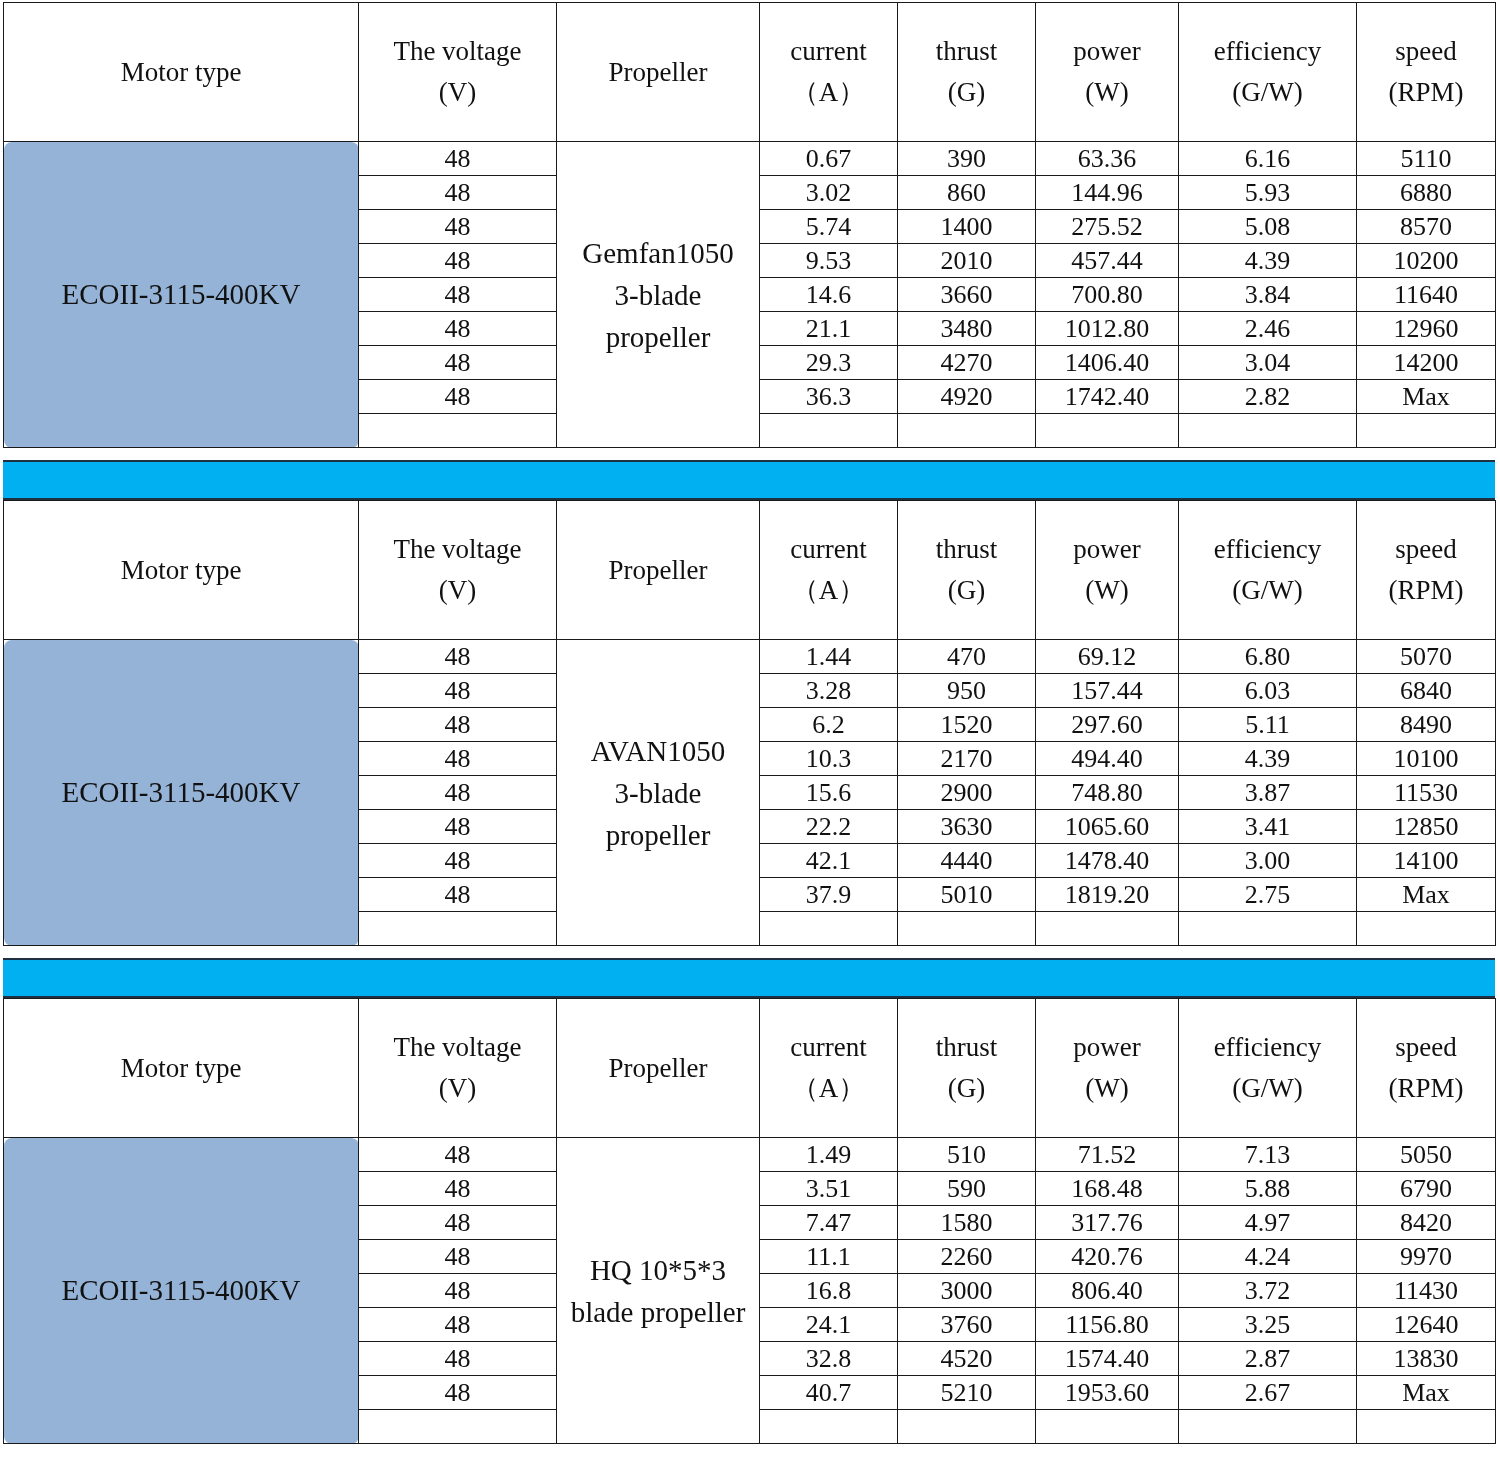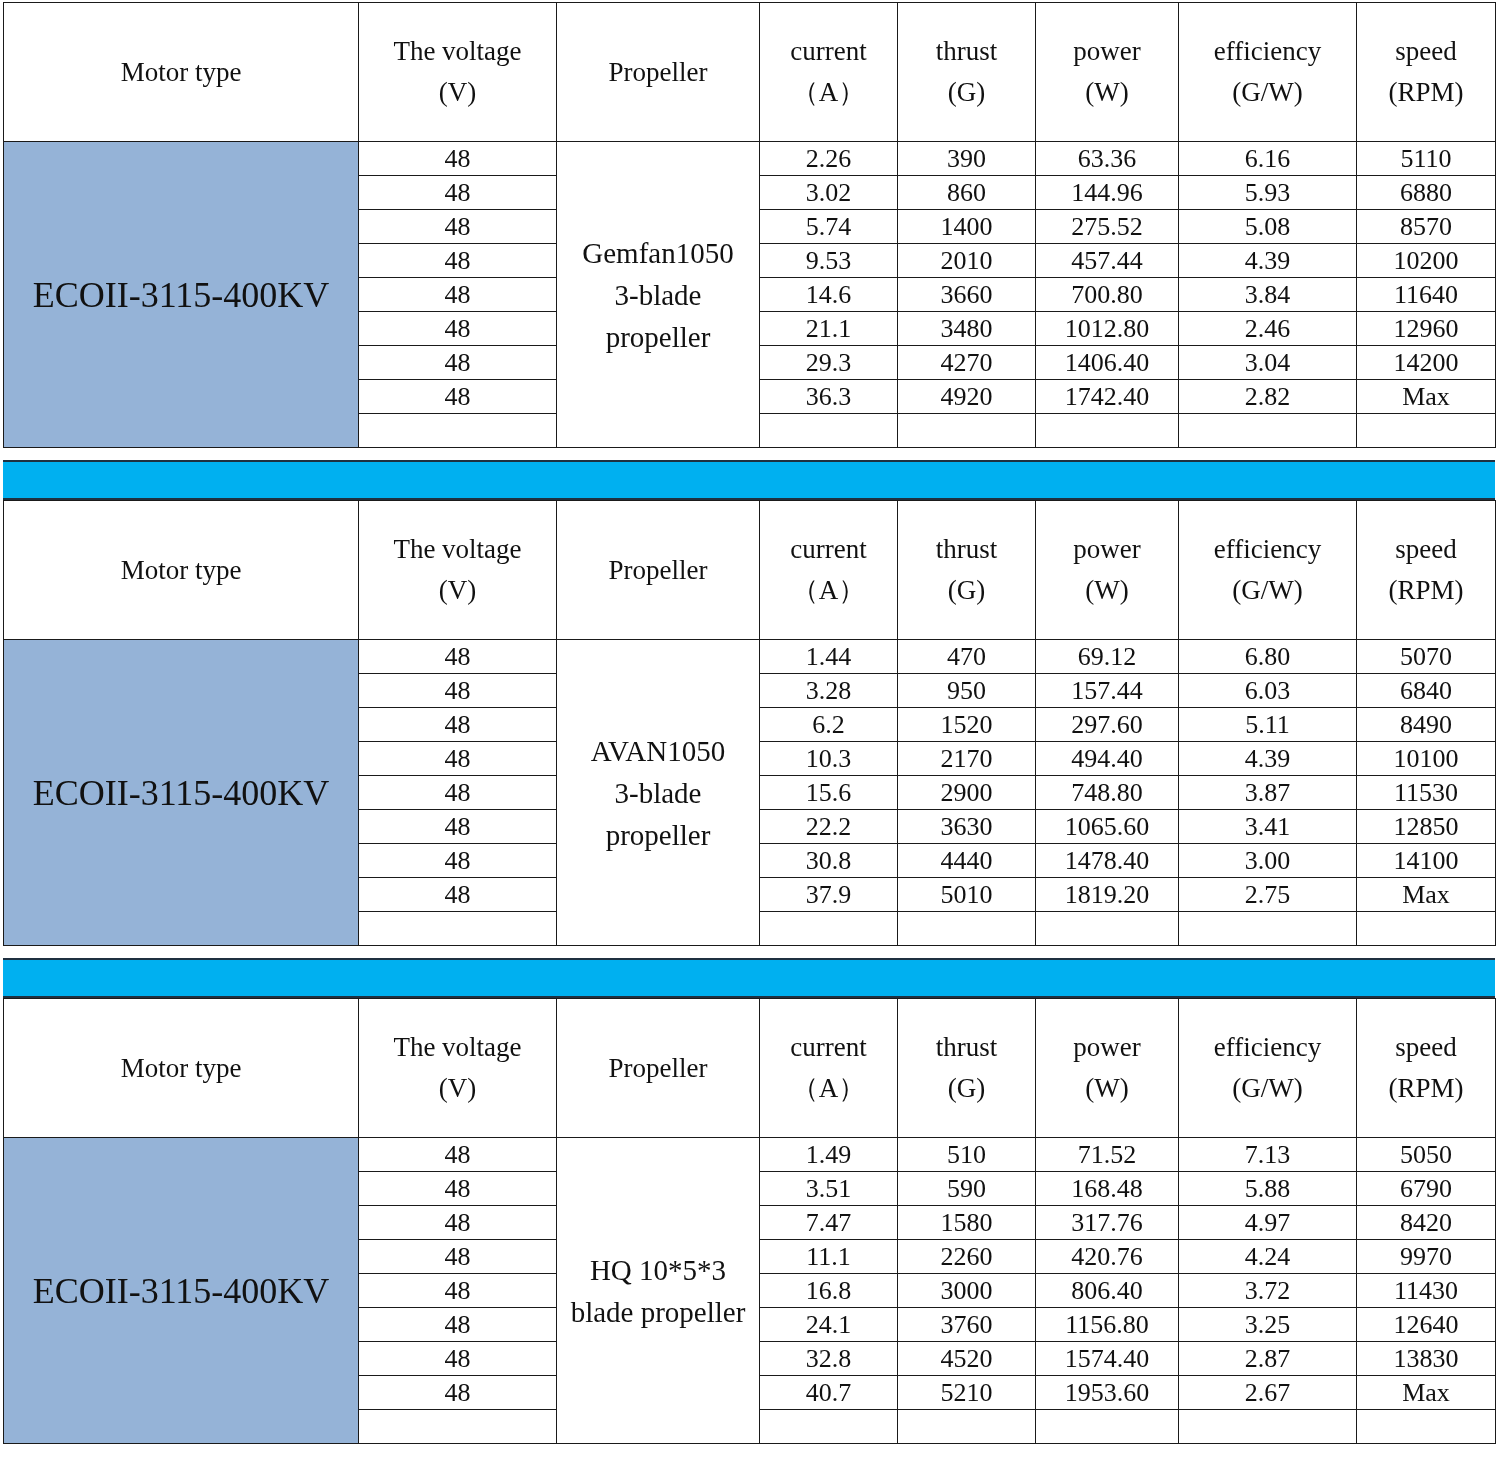--- a/index.html
+++ b/index.html
@@ -5,21 +5,21 @@
   html, body { margin: 0; padding: 0; background: #ffffff; }
   body { width: 1500px; height: 1462px; position: relative; overflow: hidden;
          font-family: "Liberation Serif", "DejaVu Serif", serif; color: #111; }
   .table-block { position: absolute; left: 3px; width: 1492px; }
   table { border-collapse: collapse; table-layout: fixed; width: 1492px; font-family: Liberation Serif, serif; }
   td, th { border: 1.5px solid #1a1a1a; text-align: center; vertical-align: middle;
            padding: 0; font-weight: normal; font-size: 27px; line-height: 1.5; }
   th { height: 138px; font-size: 27px; line-height: 41px; }
   td.num { height: 33px; line-height: 33px; font-size: 26px; }
   td.blank { height: 33px; }
-  td.motor { background: #95b3d7; font-size: 36px; }
+  td.motor { background: #95b3d7; font-size: 29px; border-radius: 8px; }
   td.prop { font-size: 29px; line-height: 42px; }
   .sep { position: absolute; left: 3px; width: 1492px; height: 36px;
          background: #00b0f0; border-top: 2px solid #1f3040; border-bottom: 2px solid #1f3040; }
   .hline { display: block; }
 </style>
 </head>
 <body>
 
 <div id="root">
     <div class="table-block" style="top: 2px;">
@@ -68,21 +68,21 @@
             </th>
           </tr>
           <tr>
             <td class="motor" rowspan="9">ECOII-3115-400KV</td>
             <td class="num">48</td>
             <td class="prop" rowspan="9">
               <span class="hline">Gemfan1050</span>
               <span class="hline">3-blade</span>
               <span class="hline">propeller</span>
             </td>
-            <td class="num">2.26</td>
+            <td class="num">0.67</td>
             <td class="num">390</td>
             <td class="num">63.36</td>
             <td class="num">6.16</td>
             <td class="num">5110</td>
           </tr>
           <tr>
             <td class="num">48</td>
             <td class="num">3.02</td>
             <td class="num">860</td>
             <td class="num">144.96</td>
@@ -243,21 +243,21 @@
           <tr>
             <td class="num">48</td>
             <td class="num">22.2</td>
             <td class="num">3630</td>
             <td class="num">1065.60</td>
             <td class="num">3.41</td>
             <td class="num">12850</td>
           </tr>
           <tr>
             <td class="num">48</td>
-            <td class="num">30.8</td>
+            <td class="num">42.1</td>
             <td class="num">4440</td>
             <td class="num">1478.40</td>
             <td class="num">3.00</td>
             <td class="num">14100</td>
           </tr>
           <tr>
             <td class="num">48</td>
             <td class="num">37.9</td>
             <td class="num">5010</td>
             <td class="num">1819.20</td>

